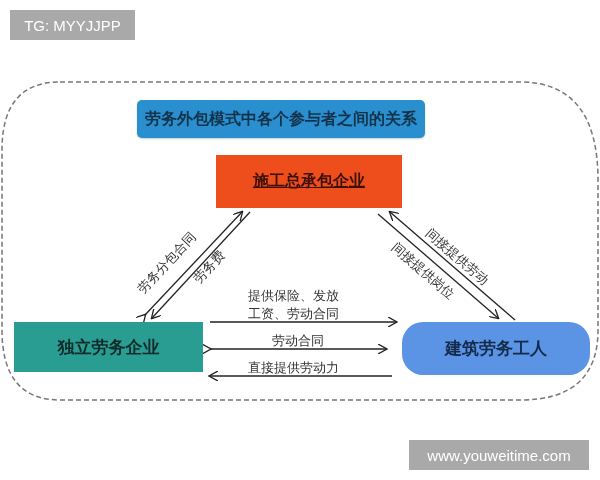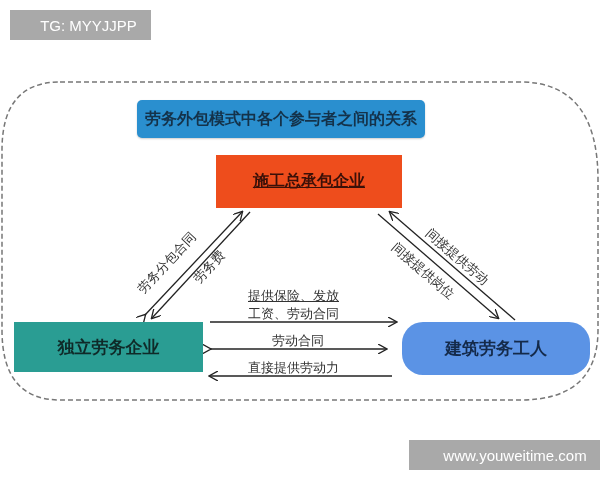--- a/index.html
+++ b/index.html
@@ -3,21 +3,21 @@
 <meta charset="utf-8">
 <style>
   html, body { margin: 0; padding: 0; }
   body {
     width: 600px; height: 480px; background: #ffffff; position: relative; overflow: hidden;
     font-family: "DejaVu Sans", sans-serif;
   }
   .wm {
     position: absolute; background: #a9a9a9; color: #ffffff;
     font-family: "Liberation Sans", sans-serif; font-size: 15px;
-    display: flex; align-items: center; justify-content: center; padding-left: 16px;
+    display: flex; align-items: center; justify-content: center;
   }
   #wm-top { left: 10px; top: 10px; width: 125px; height: 30px; }
   #wm-bottom { left: 409px; top: 440px; width: 180px; height: 30px; }
   svg.lines { position: absolute; left: 0; top: 0; }
   .box {
     position: absolute; display: flex; align-items: center; justify-content: center;
     font-weight: bold; color: #1a2a3a;
   }
   #title-box {
     left: 137px; top: 100px; width: 288px; height: 38px;
@@ -70,16 +70,16 @@
 <div id="title-box" class="box">劳务外包模式中各个参与者之间的关系</div>
 <div id="contractor-box" class="box">施工总承包企业</div>
 <div id="labor-company-box" class="box">独立劳务企业</div>
 <div id="worker-box" class="box">建筑劳务工人</div>
 
 <div class="lbl rot" style="left:128px; top:254px; transform: rotate(-47deg);">劳务分包合同</div>
 <div class="lbl rot" style="left:190px; top:258px; transform: rotate(-47deg);">劳务费</div>
 <div class="lbl rot" style="left:418px; top:248px; transform: rotate(41deg);">间接提供劳动</div>
 <div class="lbl rot" style="left:384px; top:262px; transform: rotate(41deg);">间接提供岗位</div>
 
-<div class="lbl" style="left:248px; top:287px;text-decoration:underline;">提供保险、发放</div>
+<div class="lbl" style="left:248px; top:287px;">提供保险、发放</div>
 <div class="lbl" style="left:248px; top:305px;">工资、劳动合同</div>
 <div class="lbl" style="left:272px; top:332px;">劳动合同</div>
 <div class="lbl" style="left:248px; top:359px;text-align:center;">直接提供劳动力</div>
 
 </body></html>

